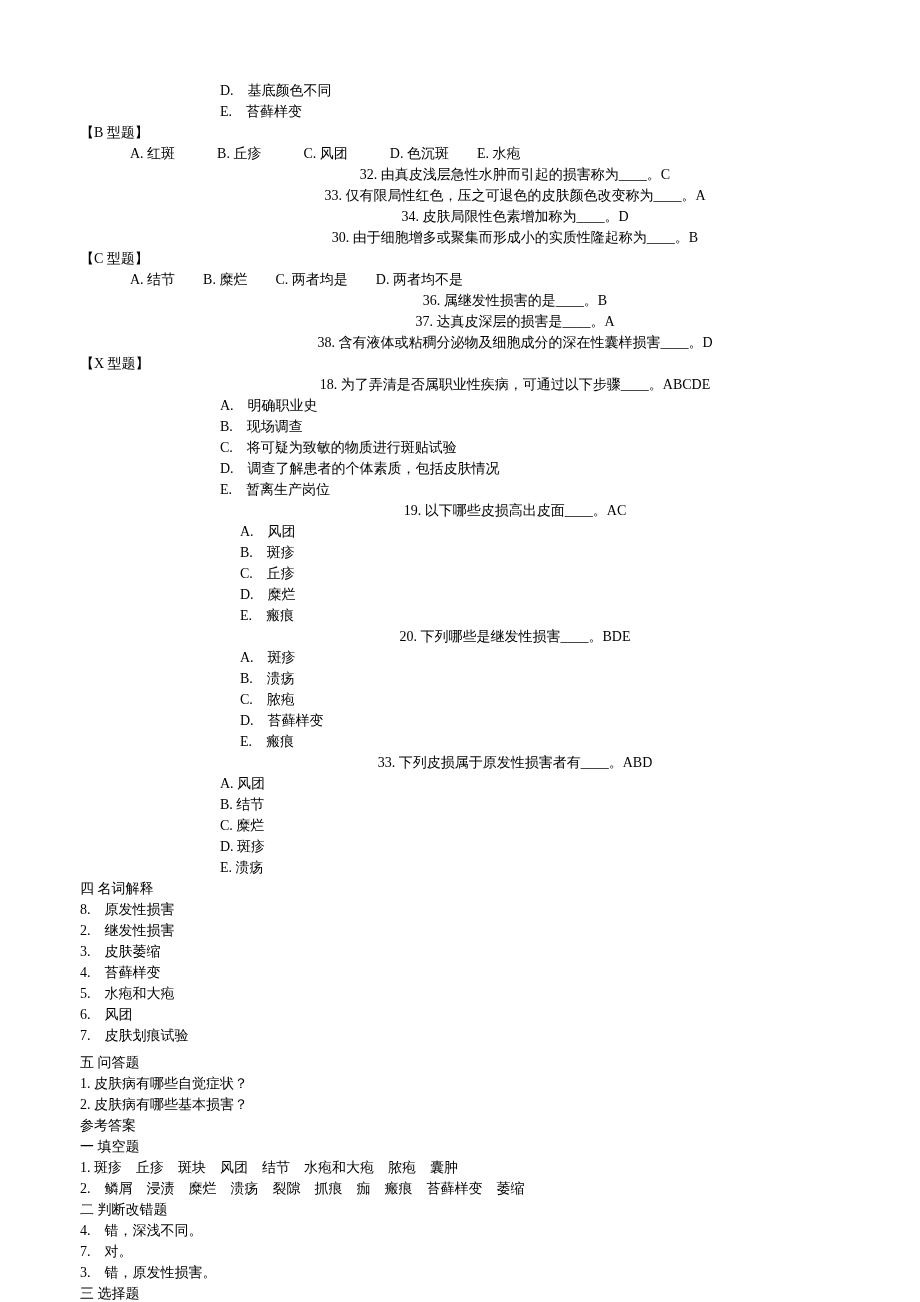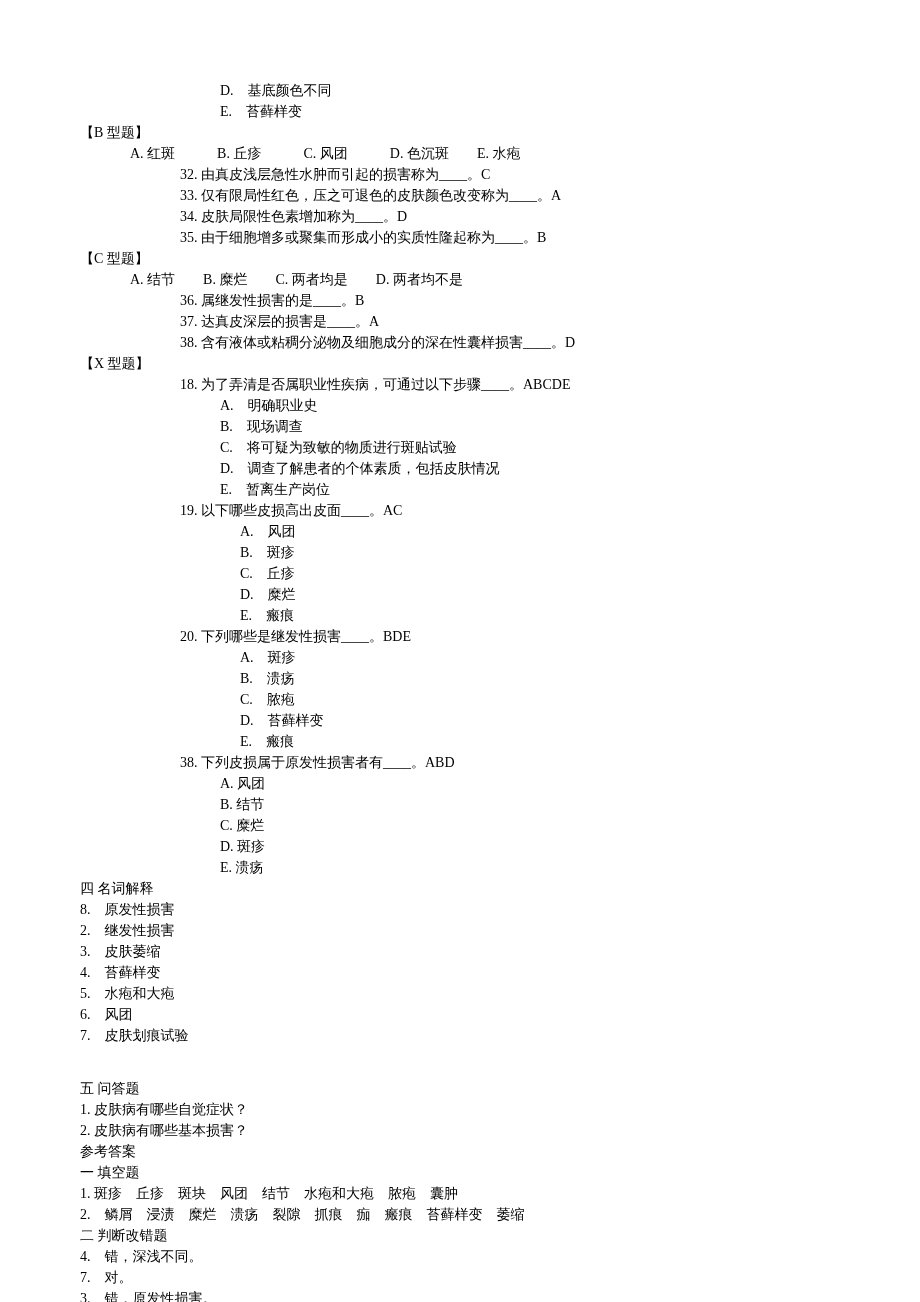--- a/index.html
+++ b/index.html
@@ -9,37 +9,37 @@
       margin: 0;
       padding: 80px 70px 80px 80px;
       color: #000;
       background: #fff;
       width: 920px;
       box-sizing: border-box;
     }
     .indent-1 { padding-left: 140px; }
     .indent-0 { padding-left: 0; }
     .indent-section { padding-left: 50px; font-family: Liberation Serif, serif; }
-    .indent-q { padding-left: 100px; }
+    .indent-q { padding-left: 100px; text-align: center; }
     .indent-opt { padding-left: 160px; }
     .indent-opt2 { padding-left: 140px; }
     .center { text-align: left; }
   </style>
 </head>
 <body>
 
 <div class="indent-1">D.　基底颜色不同</div>
 <div class="indent-1">E.　苔藓样变</div>
 
 <div class="indent-0">【B 型题】</div>
 <div class="indent-section">A. 红斑　　　B. 丘疹　　　C. 风团　　　D. 色沉斑　　E. 水疱</div>
 <div class="indent-q">32.  由真皮浅层急性水肿而引起的损害称为____。C</div>
 <div class="indent-q">33.  仅有限局性红色，压之可退色的皮肤颜色改变称为____。A</div>
 <div class="indent-q">34.  皮肤局限性色素增加称为____。D</div>
-<div class="indent-q">35.  由于细胞增多或聚集而形成小的实质性隆起称为____。B</div>
+<div class="indent-q">30.  由于细胞增多或聚集而形成小的实质性隆起称为____。B</div>
 
 <div class="indent-0">【C 型题】</div>
 <div class="indent-section">A. 结节　　B. 糜烂　　C. 两者均是　　D. 两者均不是</div>
 <div class="indent-q">36.  属继发性损害的是____。B</div>
 <div class="indent-q">37.  达真皮深层的损害是____。A</div>
 <div class="indent-q">38.  含有液体或粘稠分泌物及细胞成分的深在性囊样损害____。D</div>
 
 <div class="indent-0">【X 型题】</div>
 
 <div class="indent-q">18.  为了弄清是否属职业性疾病，可通过以下步骤____。ABCDE</div>
@@ -56,37 +56,37 @@
 <div class="indent-opt">D.　糜烂</div>
 <div class="indent-opt">E.　瘢痕</div>
 
 <div class="indent-q">20.  下列哪些是继发性损害____。BDE</div>
 <div class="indent-opt">A.　斑疹</div>
 <div class="indent-opt">B.　溃疡</div>
 <div class="indent-opt">C.　脓疱</div>
 <div class="indent-opt">D.　苔藓样变</div>
 <div class="indent-opt">E.　瘢痕</div>
 
-<div class="indent-q">38. 下列皮损属于原发性损害者有____。ABD</div>
+<div class="indent-q">33. 下列皮损属于原发性损害者有____。ABD</div>
 <div class="indent-opt2">A. 风团</div>
 <div class="indent-opt2">B. 结节</div>
 <div class="indent-opt2">C. 糜烂</div>
 <div class="indent-opt2">D. 斑疹</div>
 <div class="indent-opt2">E. 溃疡</div>
 
 <div class="indent-0">四 名词解释</div>
 <div class="indent-0">8.　原发性损害</div>
 <div class="indent-0">2.　继发性损害</div>
 <div class="indent-0">3.　皮肤萎缩</div>
 <div class="indent-0">4.　苔藓样变</div>
 <div class="indent-0">5.　水疱和大疱</div>
 <div class="indent-0">6.　风团</div>
 <div class="indent-0">7.　皮肤划痕试验</div>
 
-<div class="indent-0" style="margin-top:32px;">五 问答题</div>
+<div class="indent-0" style="margin-top:6px;">五 问答题</div>
 <div class="indent-0">1.  皮肤病有哪些自觉症状？</div>
 <div class="indent-0">2.  皮肤病有哪些基本损害？</div>
 
 <div class="center">参考答案</div>
 
 <div class="indent-0">一 填空题</div>
 <div class="indent-0">1.  斑疹　丘疹　斑块　风团　结节　水疱和大疱　脓疱　囊肿</div>
 <div class="indent-0">2.　鳞屑　浸渍　糜烂　溃疡　裂隙　抓痕　痂　瘢痕　苔藓样变　萎缩</div>
 
 <div class="indent-0">二 判断改错题</div>

